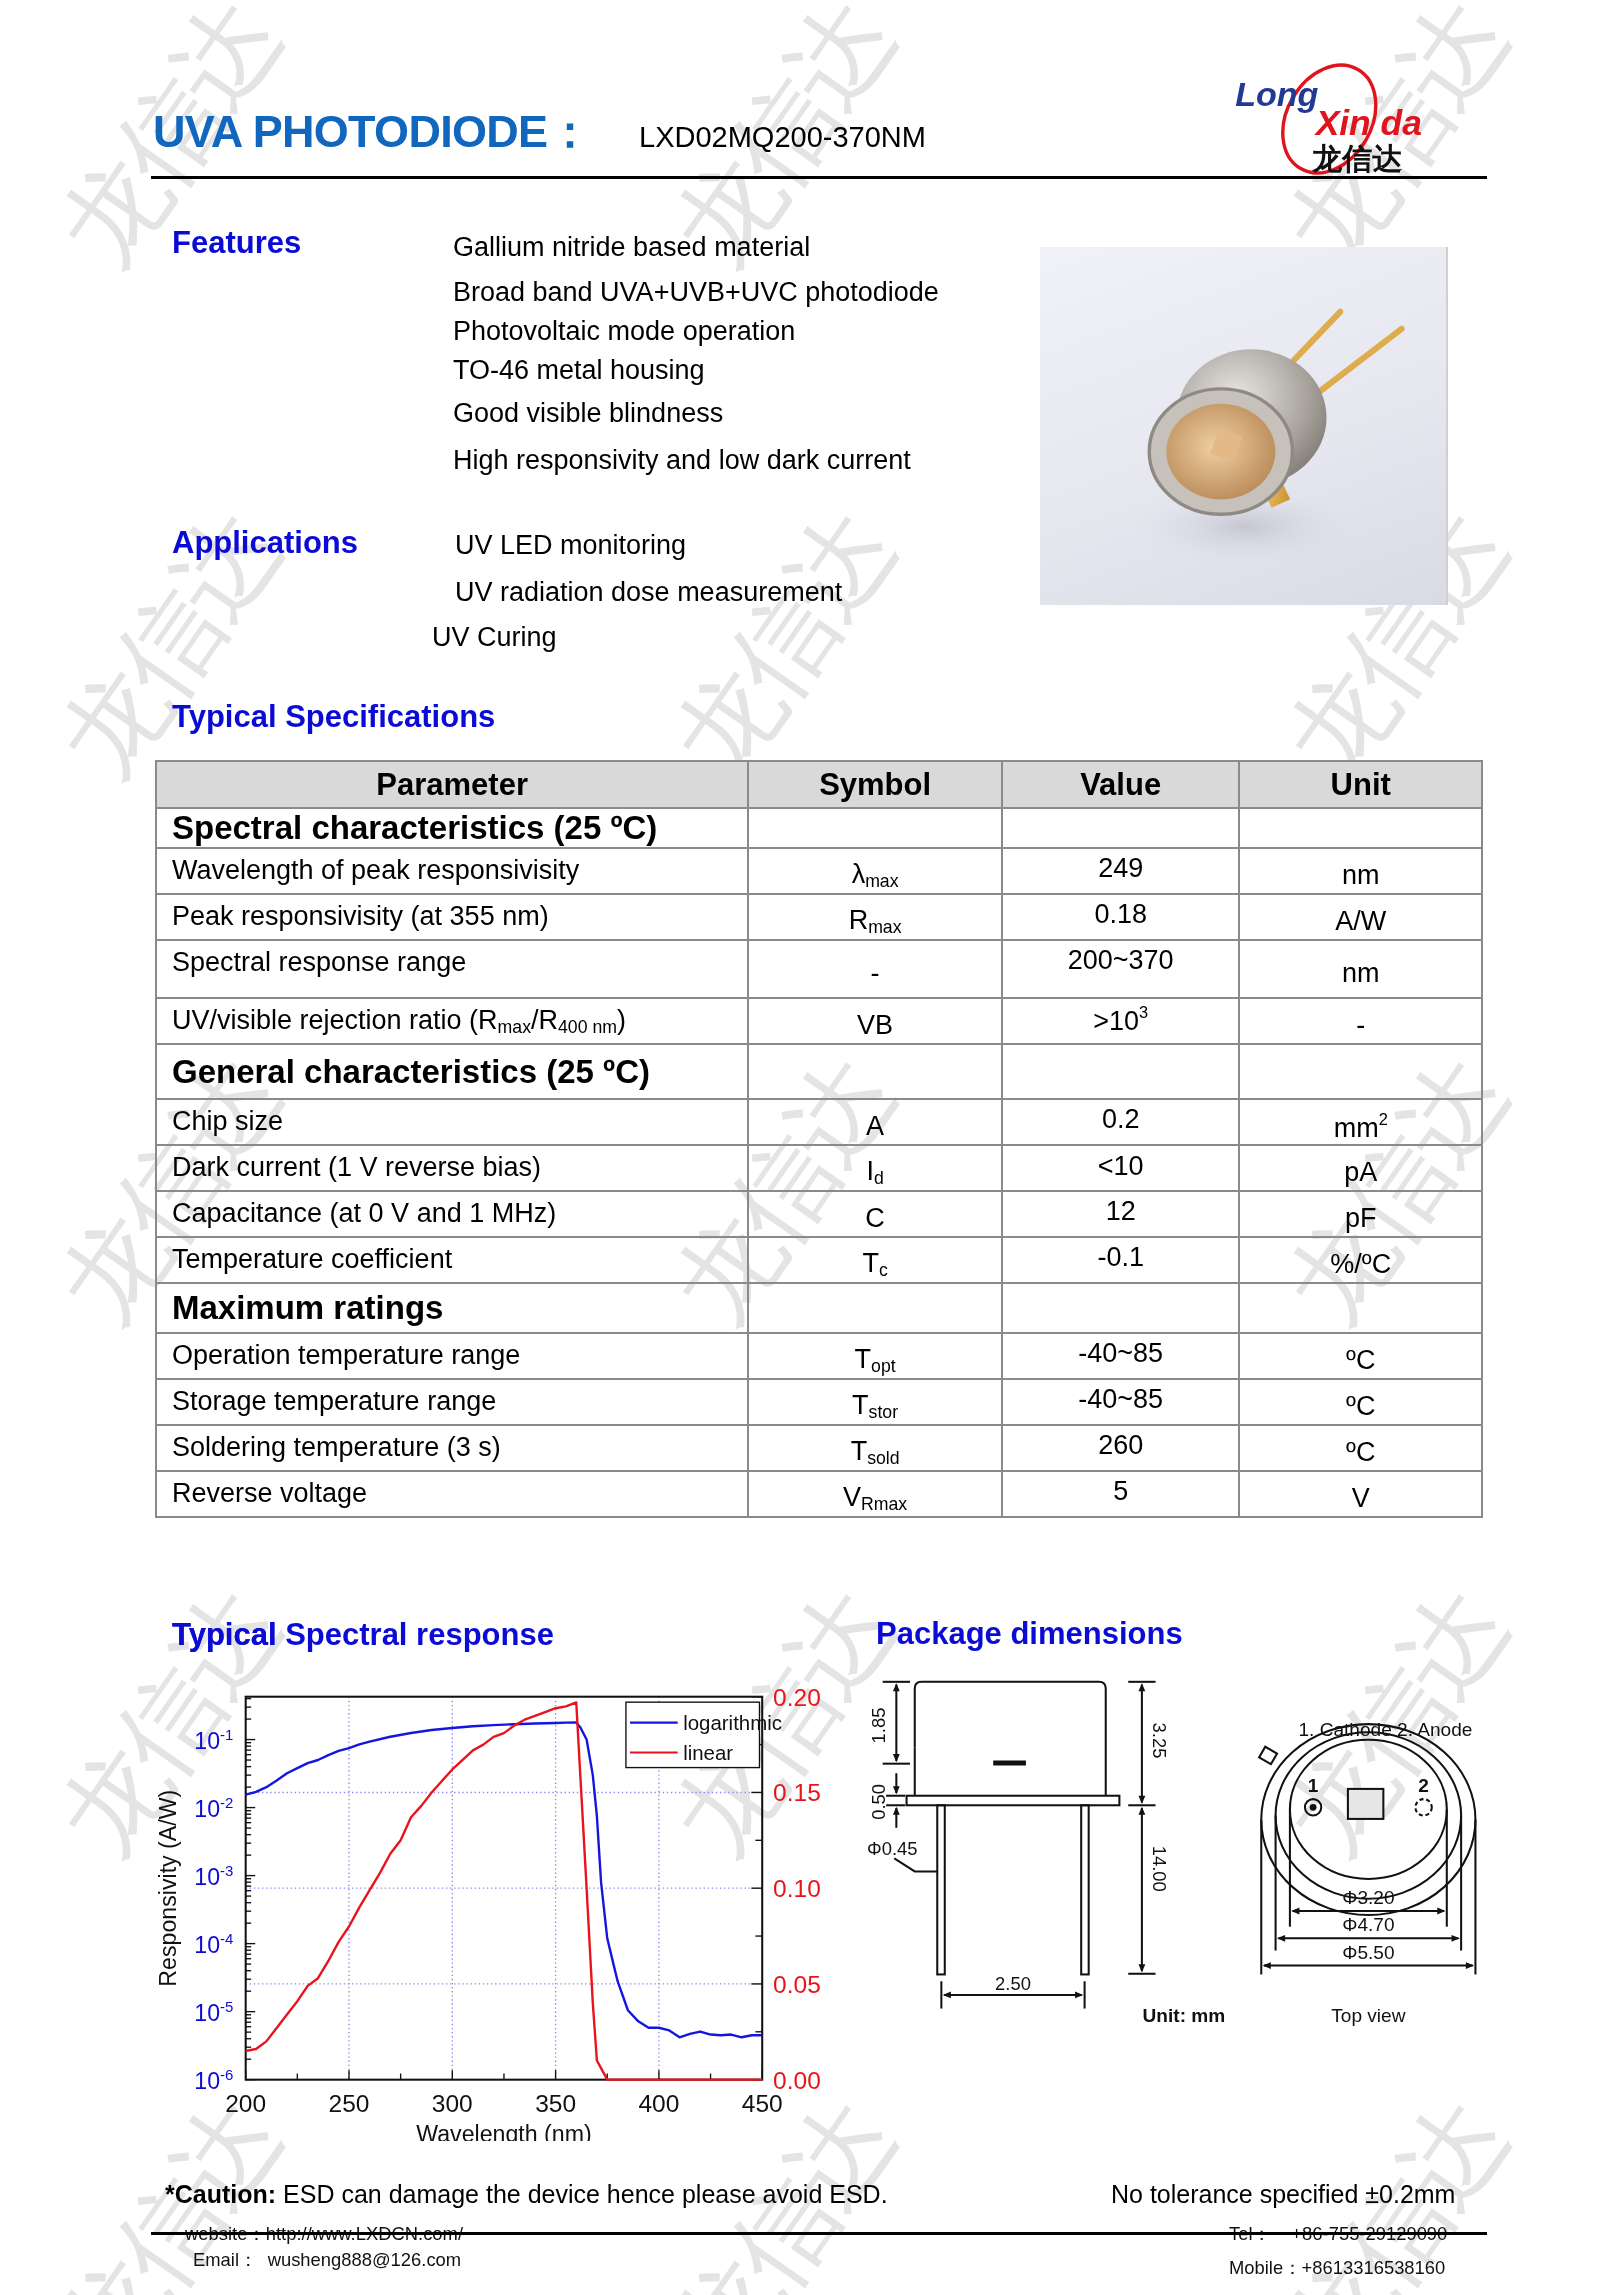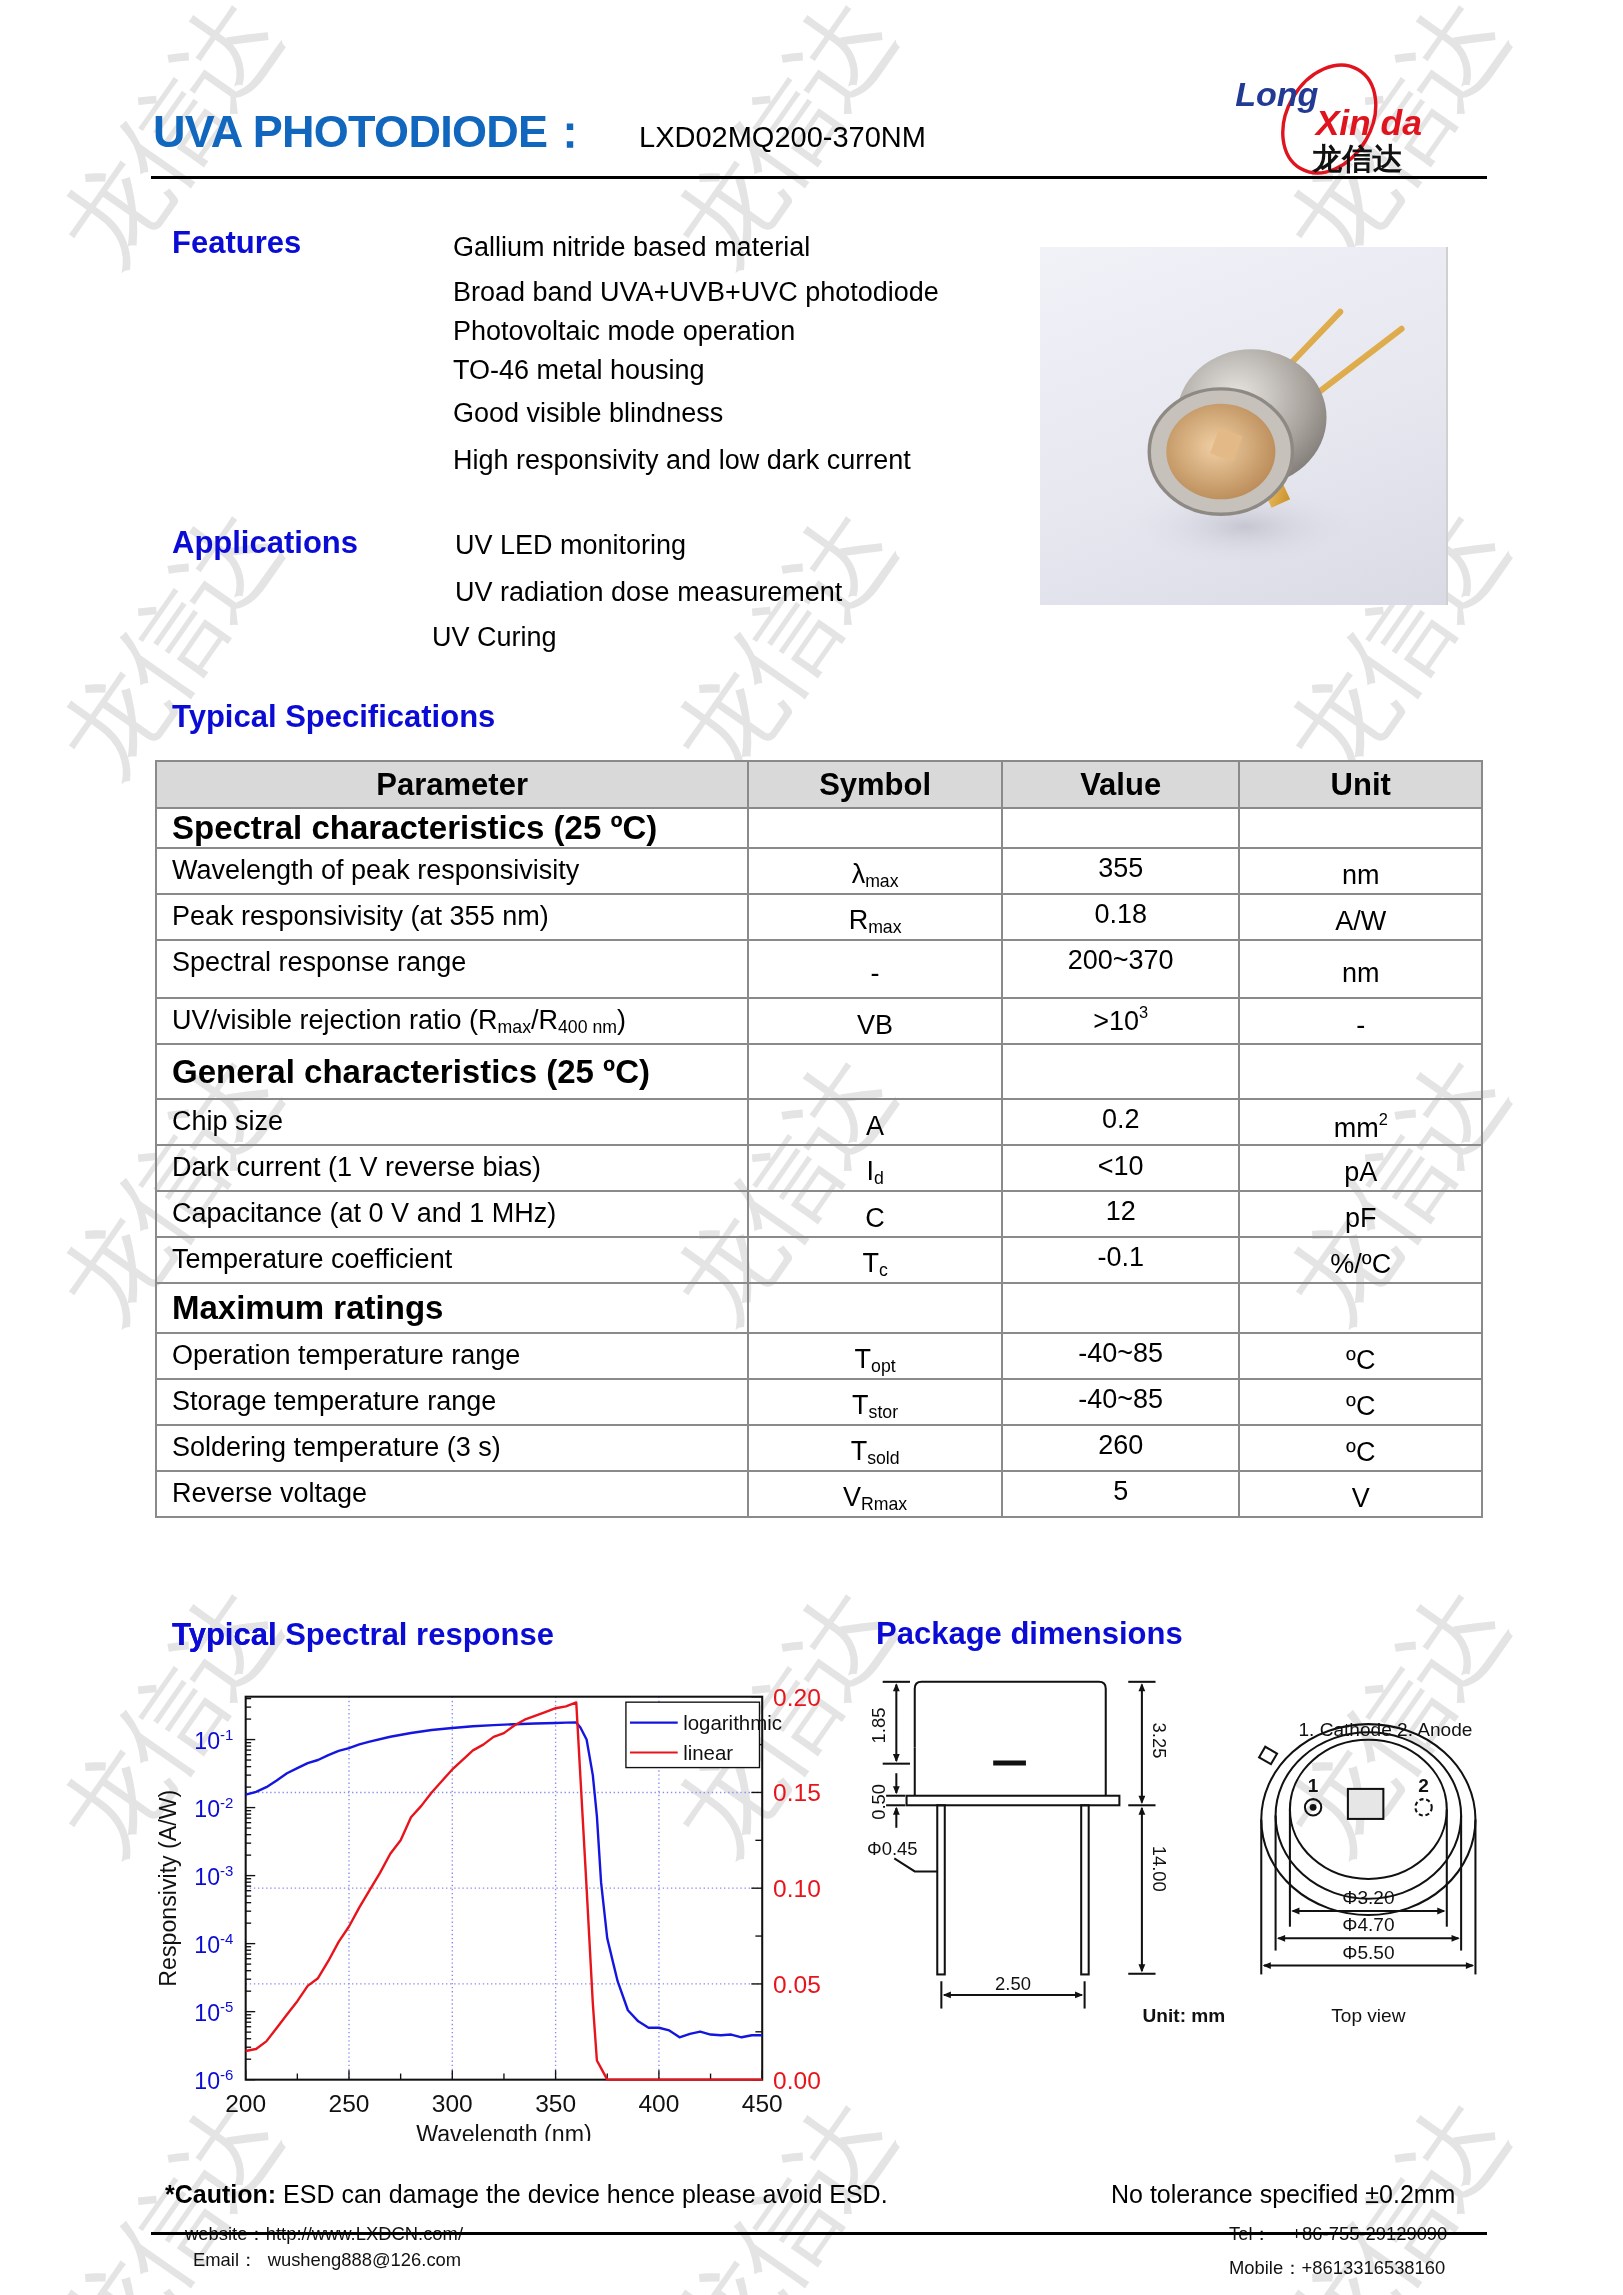--- a/index.html
+++ b/index.html
@@ -140,21 +140,21 @@
   <tbody id="spec-body">
       <tr class="group" style="height: 38px;">
         <td class="param">Spectral characteristics (25 ºC)</td>
         <td></td>
         <td></td>
         <td></td>
       </tr>
       <tr style="height: 46px;">
         <td class="param" style="vertical-align: top; padding-top: 5.5px;"><span>Wavelength of peak responsivisity</span></td>
         <td class="center" style="padding-top: 9.5px;"><span>λ</span><sub>max</sub></td>
-        <td class="center" style="vertical-align: top; padding-top: 4.1px;"><span>355</span></td>
+        <td class="center" style="vertical-align: top; padding-top: 4.1px;"><span>249</span></td>
         <td class="center" style="padding-top: 9.5px;"><span>nm</span></td>
       </tr>
       <tr style="height: 46px;">
         <td class="param" style="vertical-align: top; padding-top: 5.5px;"><span>Peak responsivisity (at 355 nm)</span></td>
         <td class="center" style="padding-top: 9.5px;"><span>R</span><sub>max</sub></td>
         <td class="center" style="vertical-align: top; padding-top: 4.1px;"><span>0.18</span></td>
         <td class="center" style="padding-top: 9.5px;"><span>A/W</span></td>
       </tr>
       <tr style="height: 58px;">
         <td class="param" style="vertical-align: top; padding-top: 5.5px;"><span>Spectral response range</span></td>

